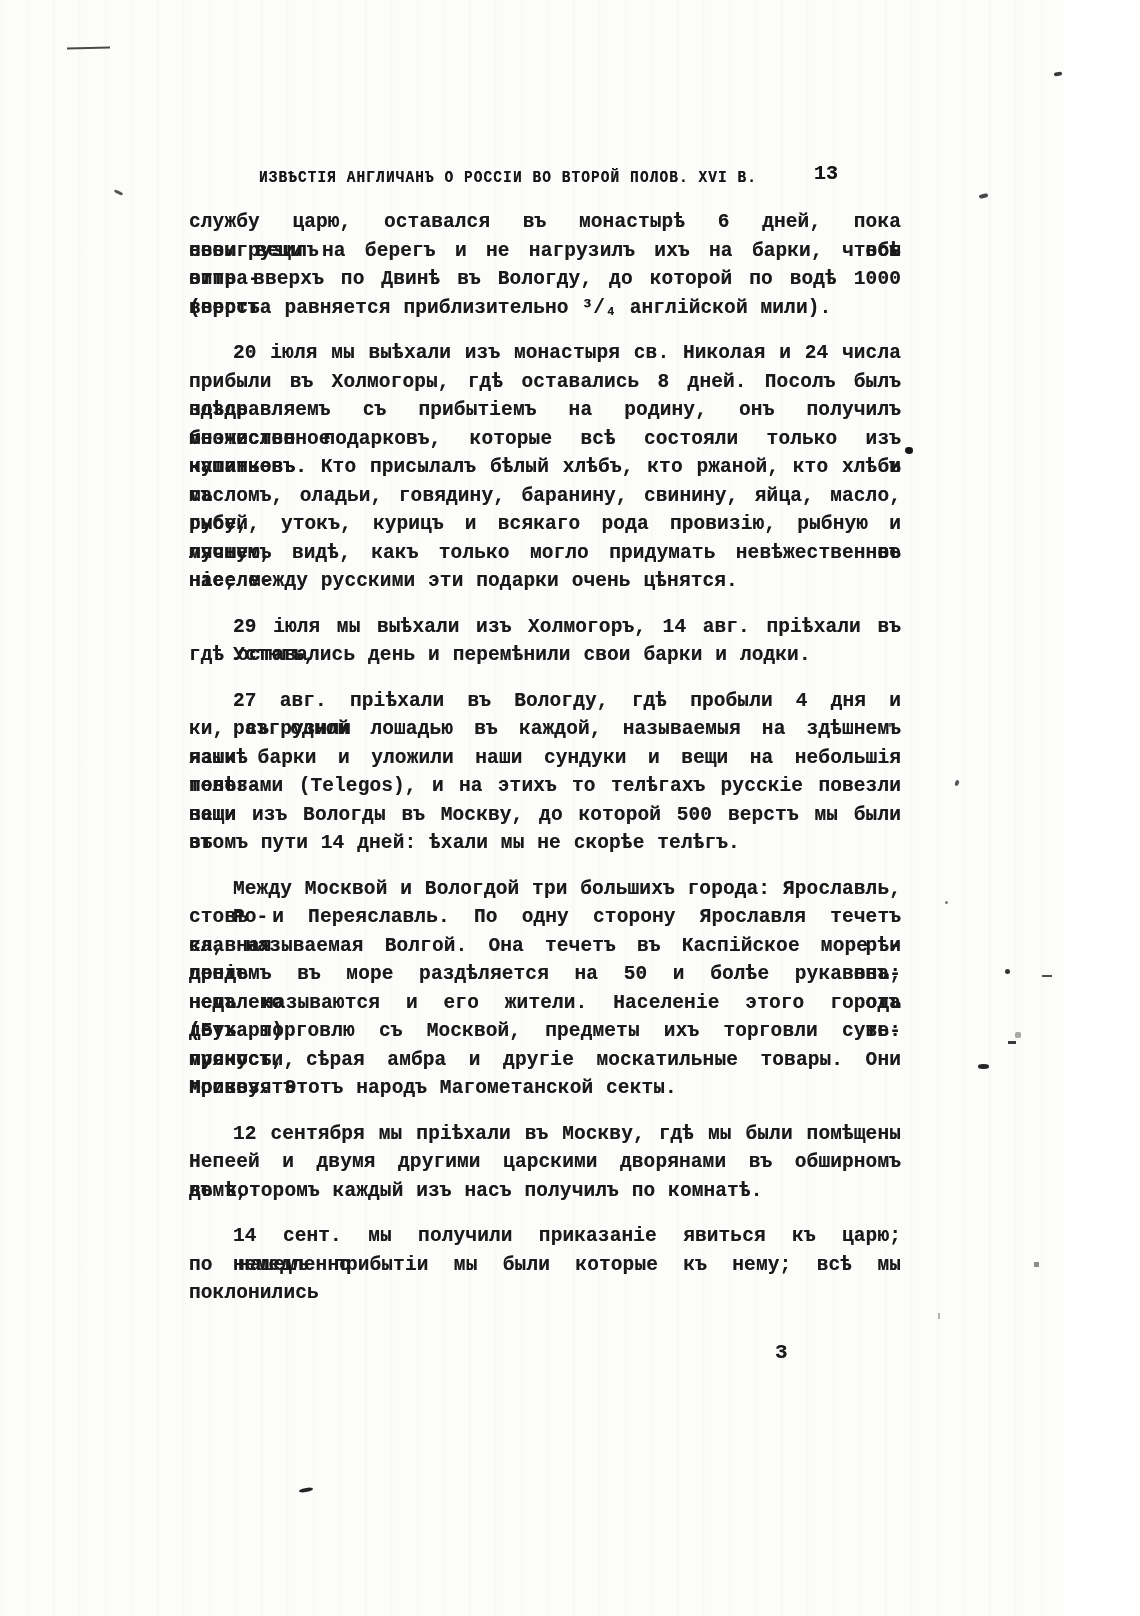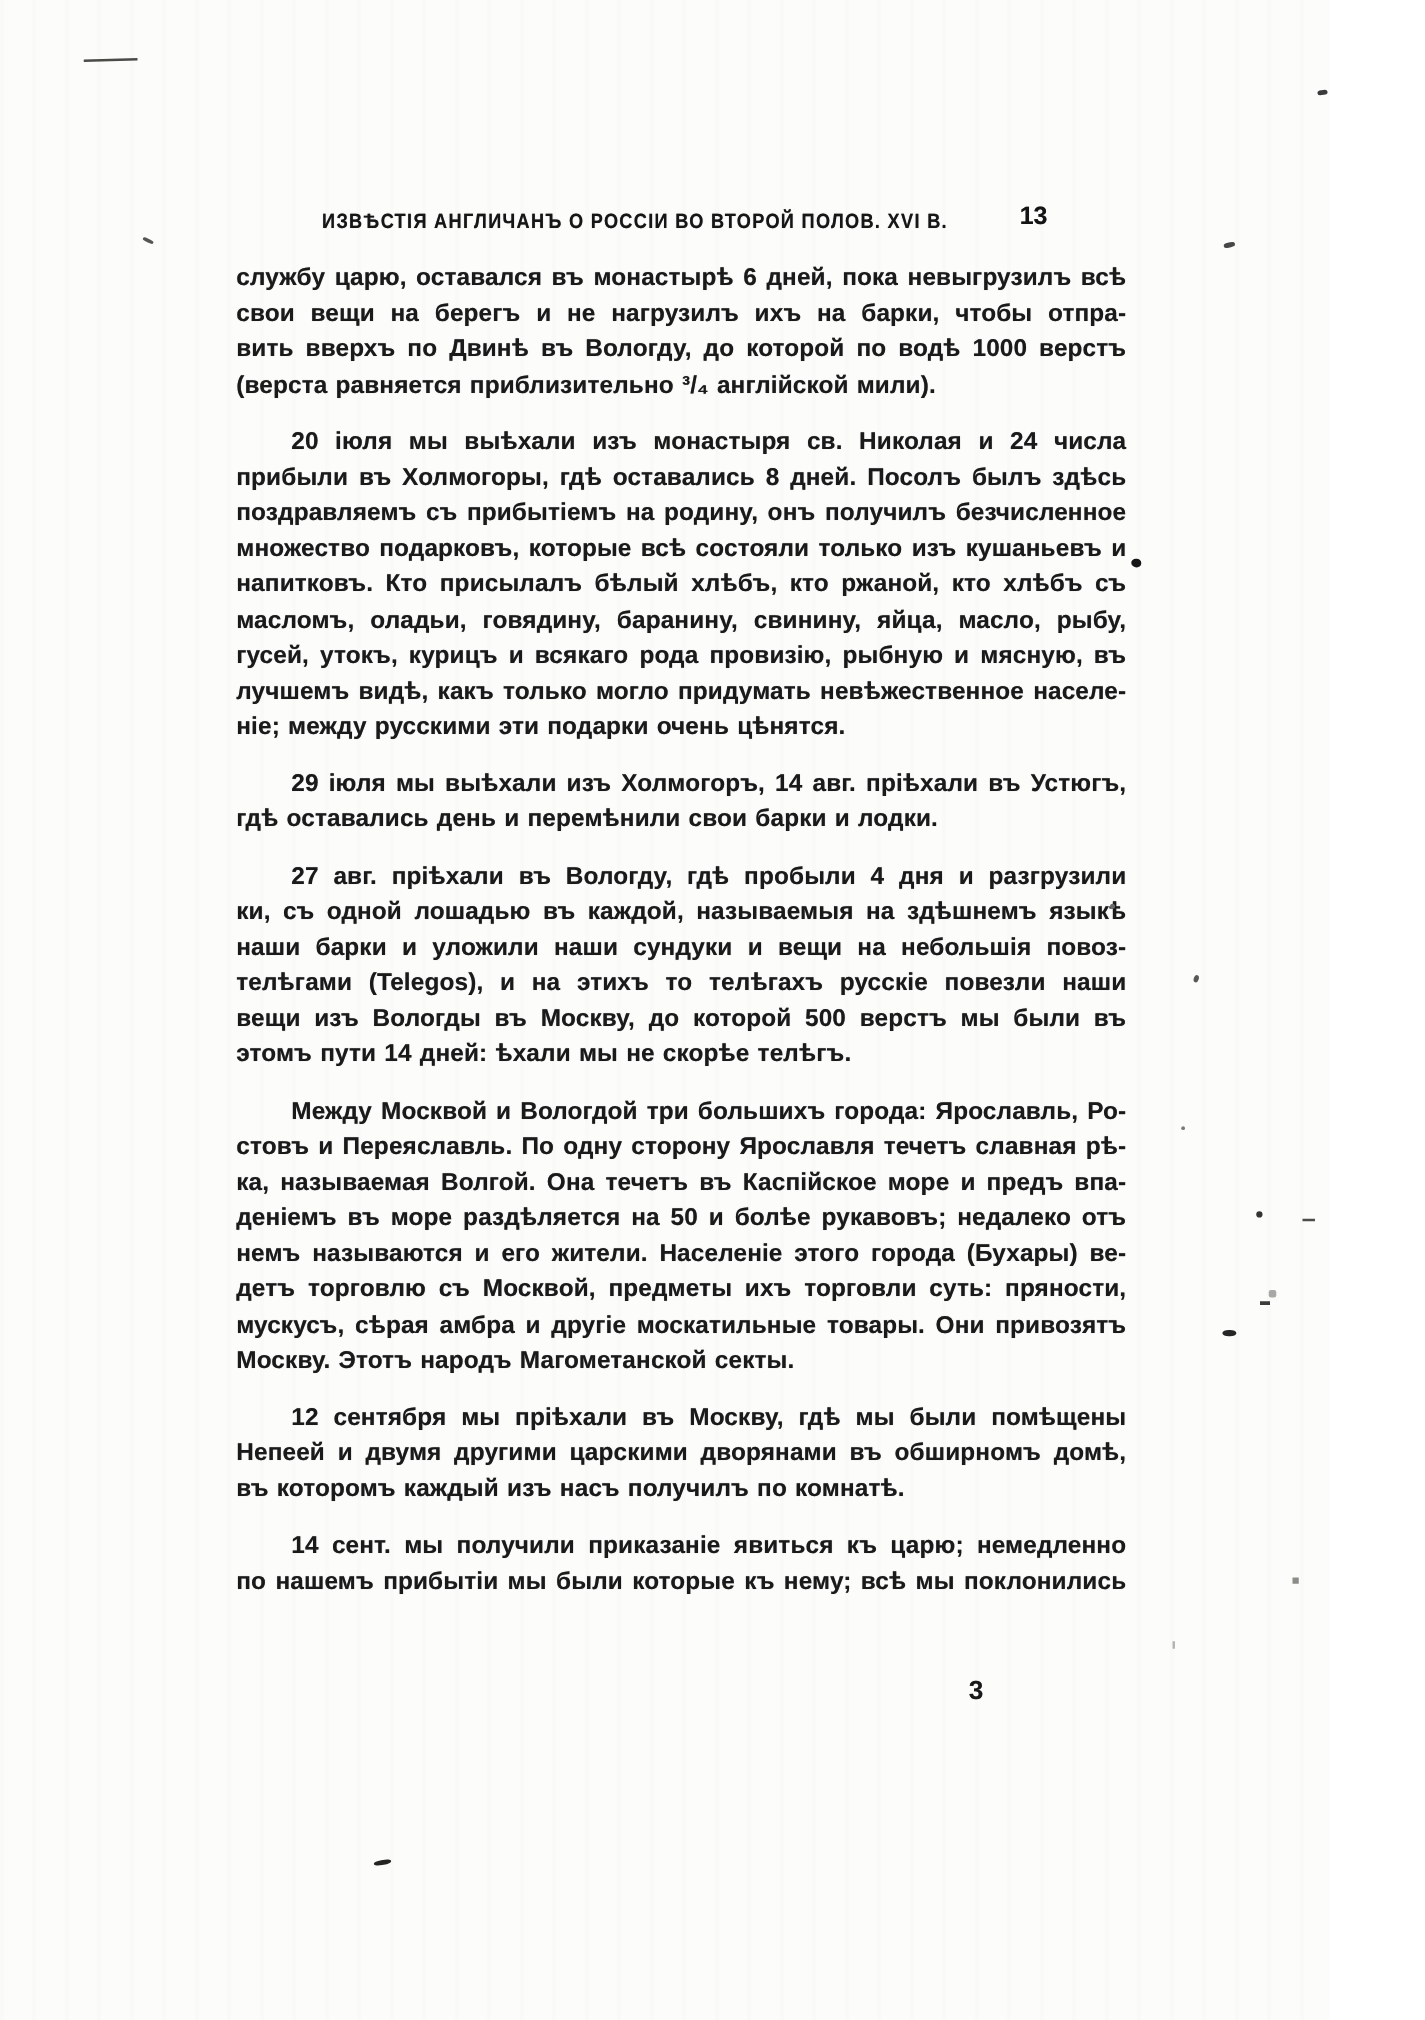--- a/index.html
+++ b/index.html
@@ -10,21 +10,21 @@
   .page {
     position: relative;
     width: 1064px;
     height: 1616px;
     background:
       repeating-linear-gradient(90deg,
         rgba(120,120,110,0.018) 0px, rgba(120,120,110,0.018) 3px,
         rgba(0,0,0,0) 3px, rgba(0,0,0,0) 26px),
       #fcfcfb;
     overflow: hidden;
-    font-family: Liberation Sans, sans-serif;
+    font-family: Liberation Mono, monospace;
     color: #191919;
   }
   .running-header {
     position: absolute;
     top: 166px;
     left: 152px;
     width: 712px;
     height: 28px;
   }
   .running-header .title {

